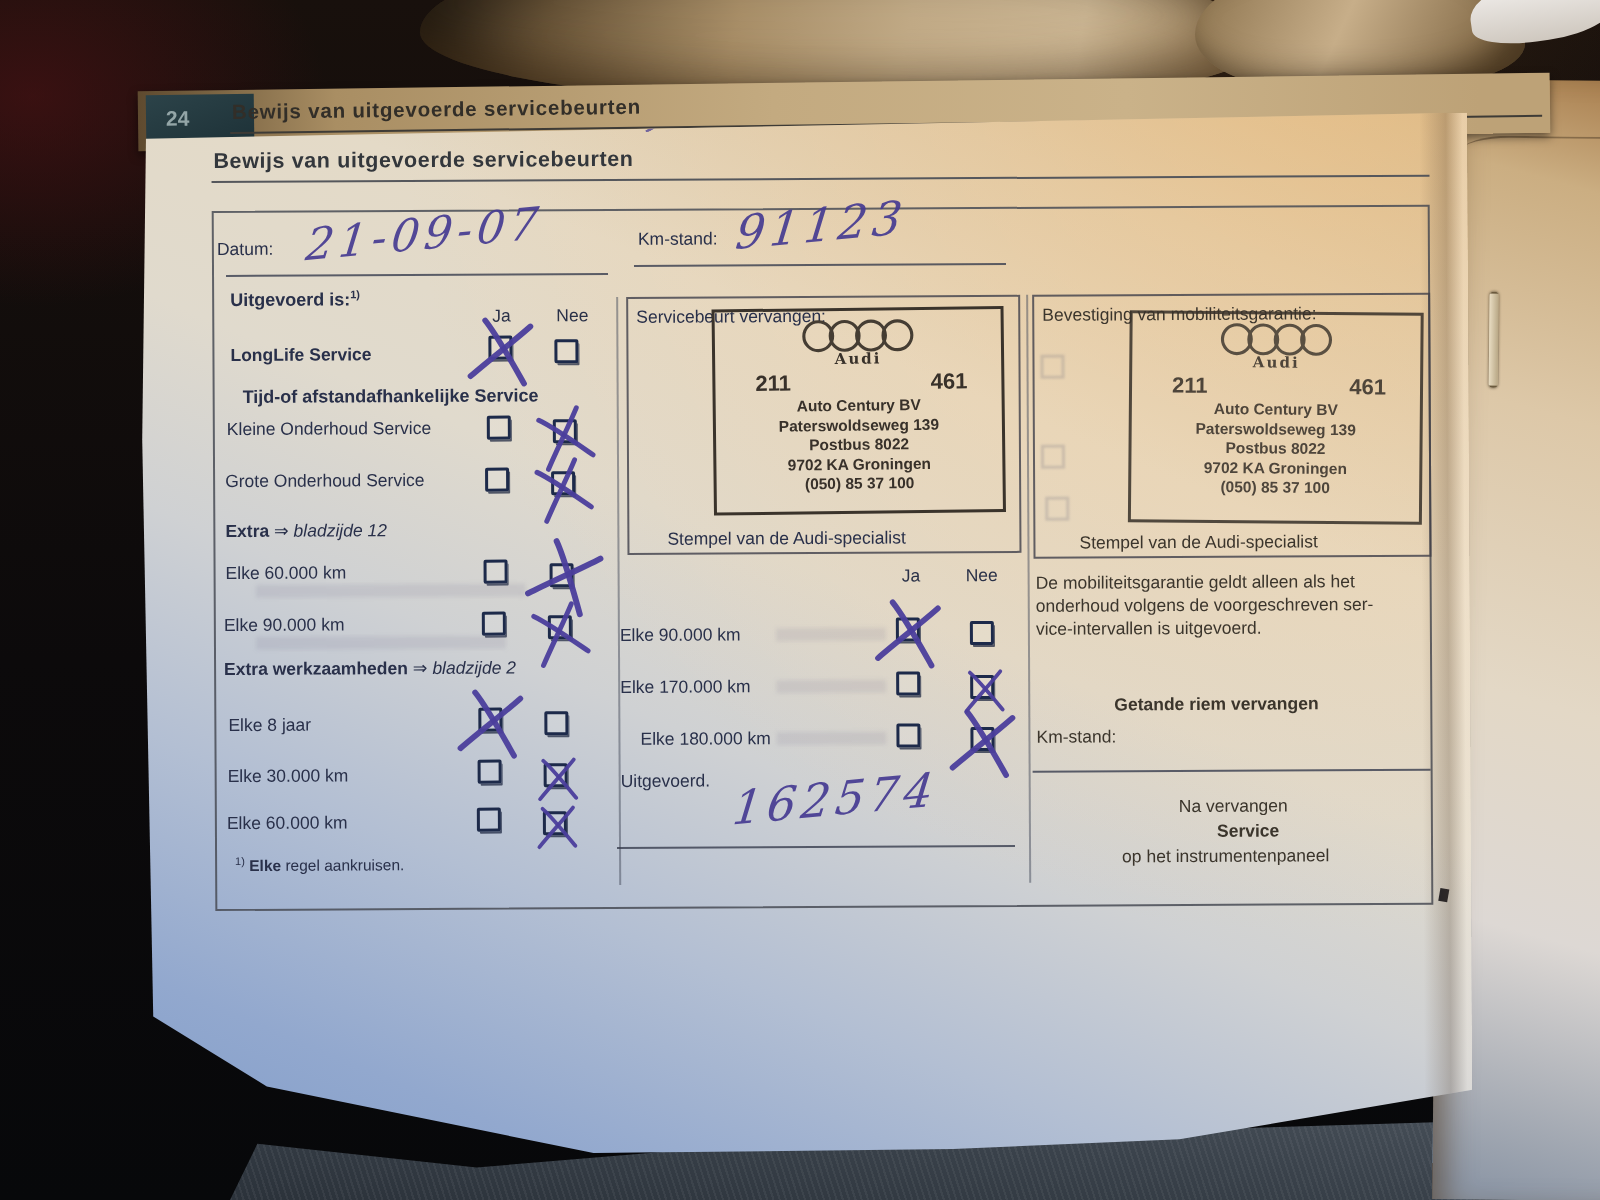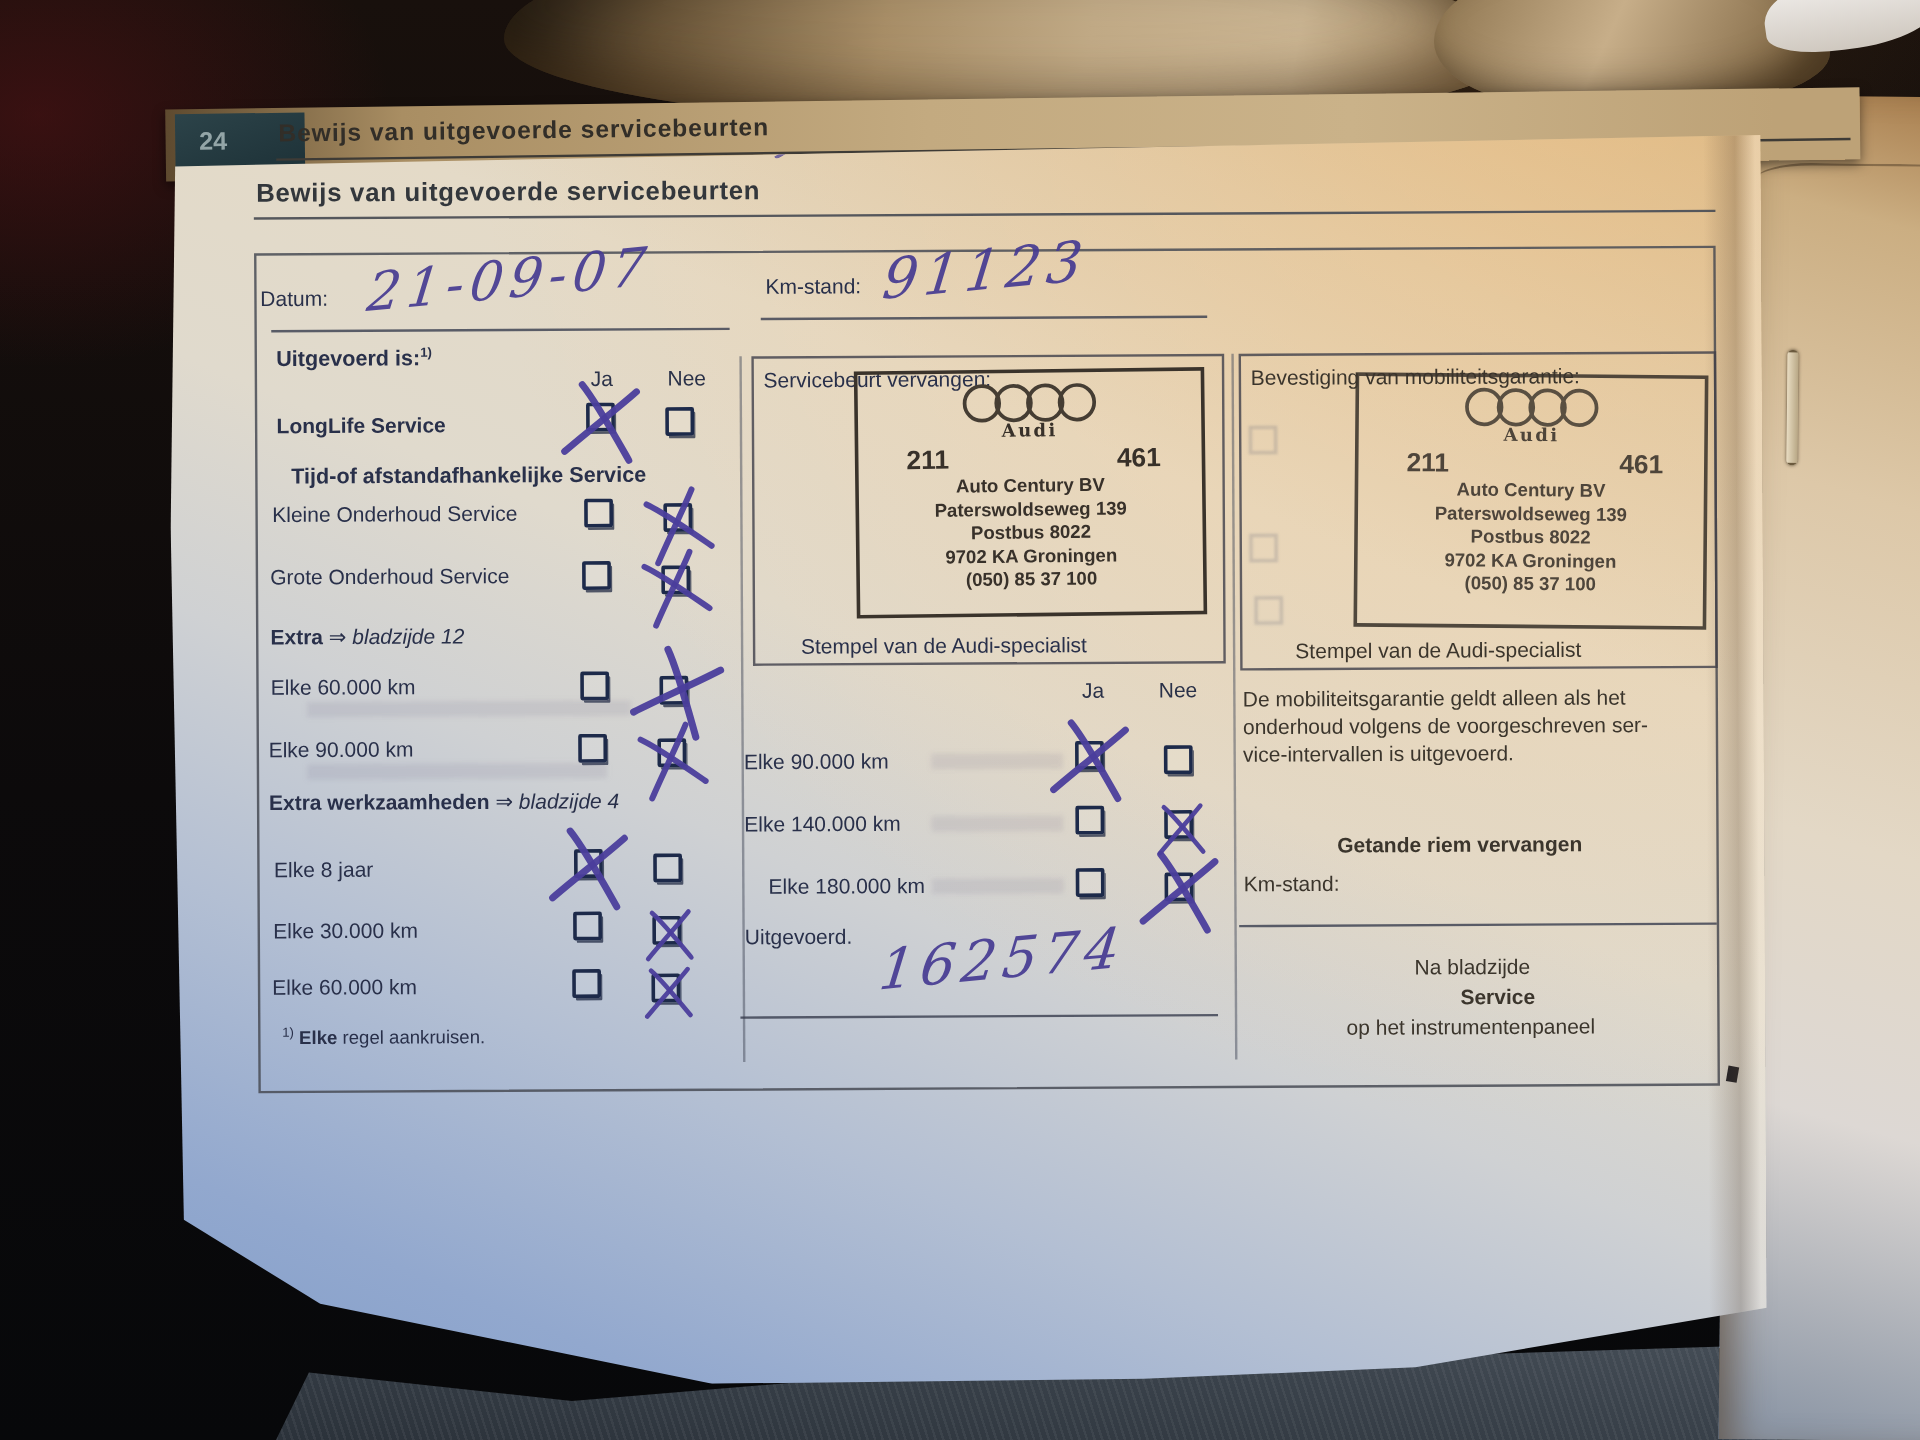--- a/index.html
+++ b/index.html
@@ -181,21 +181,21 @@
 
       <div class="lbl" style="left:8px;top:402px">Elke 90.000 km</div>
       <div class="cb" style="left:266px;top:400px"></div>
       <div class="cb inked" style="left:332px;top:404px">
           <svg class="mC" viewBox="0 0 38 40">
             <path d="M5 4 C13 11,25 26,34 37"></path>
             <path d="M32 3 C24 13,11 27,2 38"></path>
           </svg>
         </div>
 
-      <div class="lbl" style="left:8px;top:446px"><b>Extra werkzaamheden</b>&nbsp;<span>⇒</span>&nbsp;<i>bladzijde 4</i></div>
+      <div class="lbl" style="left:8px;top:446px"><b>Extra werkzaamheden</b>&nbsp;<span>⇒</span>&nbsp;<i>bladzijde 2</i></div>
 
       <div class="lbl" style="left:12px;top:502px">Elke 8 jaar</div>
       <div class="cb inked" style="left:262px;top:496px">
           <svg class="mB" viewBox="0 0 38 40">
             <path d="M5 4 C13 11,25 26,34 37"></path>
             <path d="M32 3 C24 13,11 27,2 38"></path>
           </svg>
         </div>
       <div class="cb" style="left:328px;top:500px"></div>
 
@@ -253,21 +253,21 @@
       <div class="lbl" style="left:404px;top:414px">Elke 90.000 km</div>
       <div class="cb inked" style="left:680px;top:408px">
           <svg class="mB" viewBox="0 0 38 40">
             <path d="M5 4 C13 11,25 26,34 37"></path>
             <path d="M32 3 C24 13,11 27,2 38"></path>
           </svg>
         </div>
       <div class="cb" style="left:754px;top:412px"></div>
       <div class="smudge" style="left:560px;top:418px;width:110px"></div>
 
-      <div class="lbl" style="left:404px;top:466px">Elke 140.000 km</div>
+      <div class="lbl" style="left:404px;top:466px">Elke 170.000 km</div>
       <div class="cb" style="left:680px;top:462px"></div>
       <div class="cb inked" style="left:754px;top:466px">
           <svg viewBox="0 0 38 40">
             <path d="M5 4 C13 11,25 26,34 37"></path>
             <path d="M32 3 C24 13,11 27,2 38"></path>
           </svg>
         </div>
       <div class="smudge" style="left:560px;top:470px;width:110px"></div>
 
       <div class="lbl" style="left:424px;top:518px">Elke 180.000 km</div>
@@ -314,21 +314,21 @@
       <div class="lbl warm" style="left:864px;top:324px">Stempel van de Audi-specialist</div>
 
       <div class="lbl warm" style="left:820px;top:364px">De mobiliteitsgarantie geldt alleen als het</div>
       <div class="lbl warm" style="left:820px;top:387px">onderhoud volgens de voorgeschreven ser-</div>
       <div class="lbl warm" style="left:820px;top:410px">vice-intervallen is uitgevoerd.</div>
 
       <div class="lbl warm b" style="left:898px;top:486px">Getande riem vervangen</div>
       <div class="lbl warm" style="left:820px;top:518px">Km-stand:</div>
       <div class="uline" style="left:816px;top:562px;width:398px"></div>
 
-      <div class="lbl warm" style="left:962px;top:588px">Na bladzijde</div>
+      <div class="lbl warm" style="left:962px;top:588px">Na vervangen</div>
       <div class="lbl warm b" style="left:1000px;top:613px">Service</div>
       <div class="lbl warm" style="left:905px;top:638px">op het instrumentenpaneel</div>
 
       <div class="corner-mark" style="left:1222px;top:682px"></div>
     </div>
 
     <div class="crease"></div>
   </div>
 </div>
 

